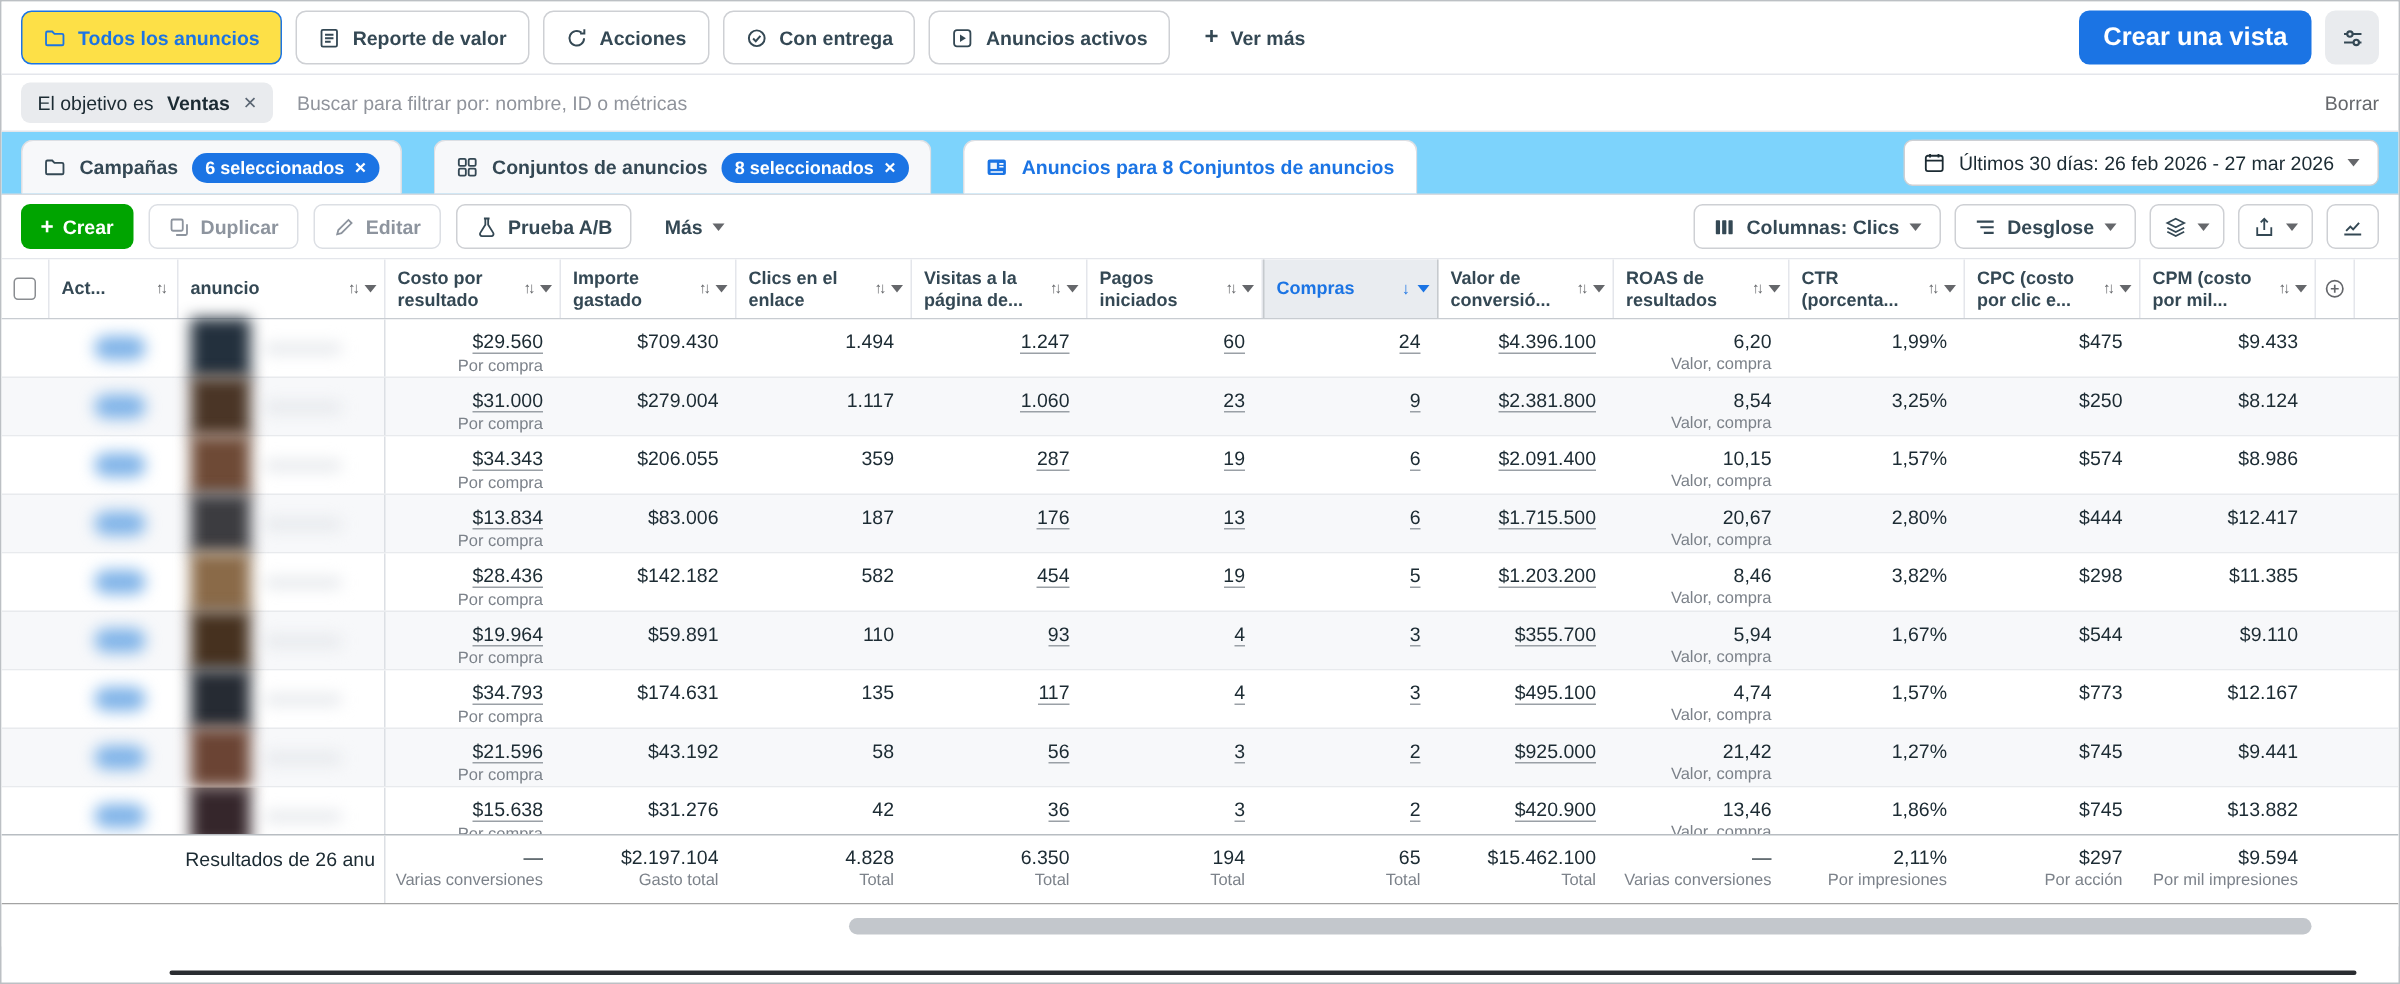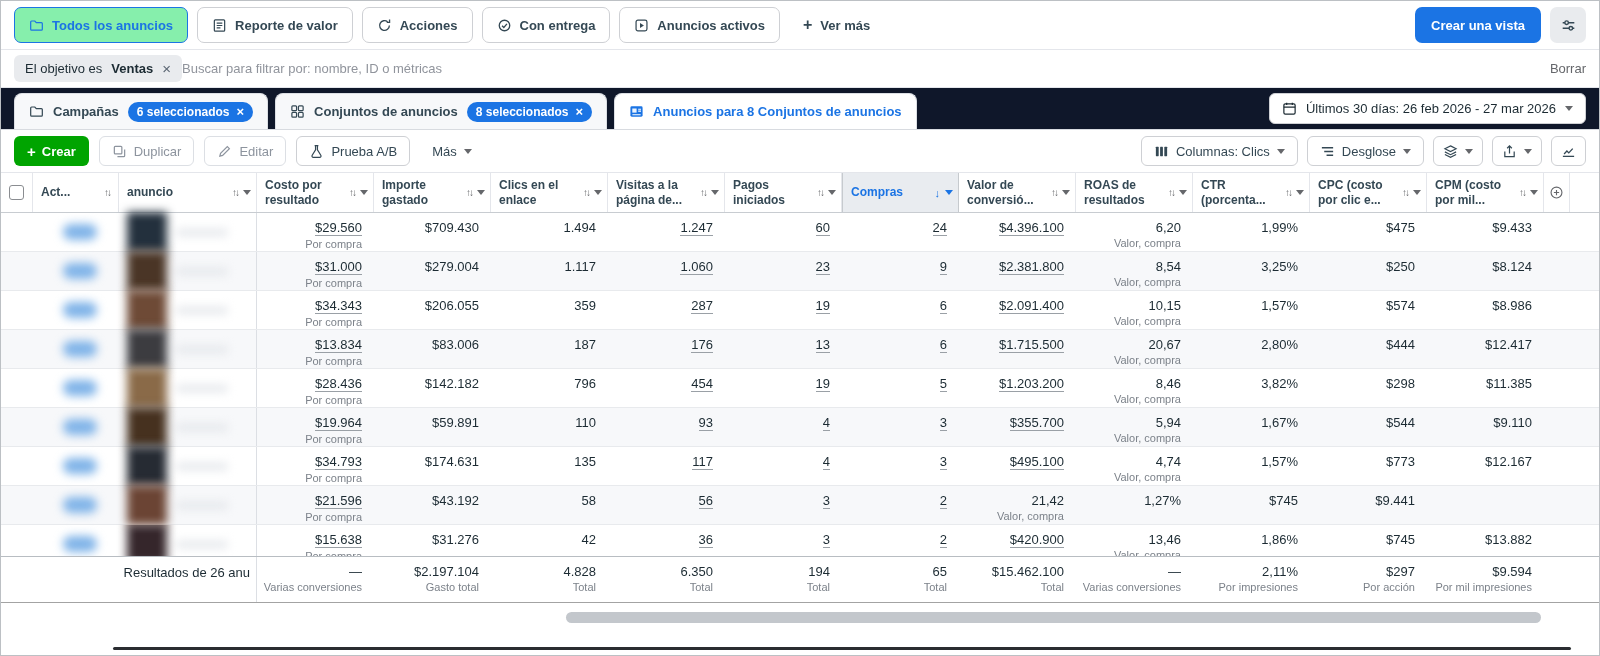--- a/index.html
+++ b/index.html
@@ -9,45 +9,45 @@
 
   .icon { display:inline-flex; width:15px; height:15px; flex:none; }
   .icon svg { width:100%; height:100%; display:block; }
   .caret { width:0; height:0; border-left:4px solid transparent; border-right:4px solid transparent; border-top:5px solid currentColor; color:#65676b; flex:none; }
   .spacer { flex:1; }
 
   
   .viewbar { height:49px; display:flex; align-items:center; gap:9px; padding:0 13px; border-bottom:1px solid #e4e6eb; background:#fff; }
   .vtabs { display:flex; gap:9px; }
   .vtab { display:flex; align-items:center; gap:8px; height:36px; padding:0 14px; background:#fff; border:1px solid #ced0d4; border-radius:7px; font-family:inherit; font-size:13px; font-weight:600; color:#344854; white-space:nowrap; cursor:pointer; }
-  .vtab.active { border-color:#1b74e4; color:#1b74e4; background:#86efac; }
+  .vtab.active { border-color:#1b74e4; color:#1b74e4; background:#fde047; }
   .vtab.plain { border:none; background:none; }
   .vtab .plus { font-size:16px; font-weight:700; line-height:1; }
-  .btn-primary { height:36px; padding:0 16px; background:#1b74e4; border:none; border-radius:7px; color:#fff; font-family:inherit; font-size:13px; font-weight:600; cursor:pointer; }
+  .btn-primary { height:36px; padding:0 16px; background:#1b74e4; border:none; border-radius:7px; color:#fff; font-family:inherit; font-size:17px; font-weight:600; cursor:pointer; }
   .btn-gear { width:36px; height:36px; background:#e9ebee; border:none; border-radius:7px; display:flex; align-items:center; justify-content:center; color:#344854; cursor:pointer; }
 
   
-  .filterbar { height:38px; display:flex; align-items:center; gap:0; padding:0 13px; border-bottom:1px solid #e4e6eb; }
+  .filterbar { height:38px; display:flex; align-items:center; gap:16px; padding:0 13px; border-bottom:1px solid #e4e6eb; }
   .chip { display:flex; align-items:center; gap:9px; height:27px; padding:0 11px; background:#e9ebee; border-radius:6px; font-size:13px; white-space:nowrap; }
   .chip .x { color:#5b6673; font-size:15px; line-height:1; cursor:pointer; }
   .search-input { flex:1; border:none; outline:none; font-family:inherit; font-size:13px; color:#1c2b33; background:transparent; }
   .search-input::placeholder { color:#90949c; }
   .clear-btn { border:none; background:none; font-family:inherit; font-size:13px; color:#65676b; cursor:pointer; }
 
   
-  .leveltabs { height:42px; background:#0f172a; display:flex; align-items:flex-end; gap:7px; padding:0 13px; border-bottom:1px solid #d8dbe0; }
+  .leveltabs { height:42px; background:#7dd3fc; display:flex; align-items:flex-end; gap:21px; padding:0 13px; border-bottom:1px solid #d8dbe0; }
   .ltab { display:flex; align-items:center; gap:9px; height:36px; padding:0 14px; background:#f7f8fa; border:1px solid #dcdfe4; border-bottom:none; border-radius:8px 8px 0 0; font-family:inherit; font-size:13px; font-weight:600; color:#344854; white-space:nowrap; cursor:pointer; }
   .ltab.active { background:#fff; color:#1b74e4; }
   .badge { display:flex; align-items:center; gap:7px; background:#1b74e4; color:#fff; font-size:12px; font-weight:600; padding:3px 9px; border-radius:12px; }
   .badge .x { font-size:13px; line-height:1; cursor:pointer; }
   .date-btn { margin-left:auto; align-self:center; display:flex; align-items:center; gap:9px; height:31px; padding:0 12px; background:#fff; border:1px solid #ced0d4; border-radius:6px; font-family:inherit; font-size:13px; color:#1c2b33; white-space:nowrap; cursor:pointer; }
 
   
   .toolbar { height:43px; display:flex; align-items:center; gap:10px; padding:0 13px; background:#fff; border-bottom:1px solid #e4e6eb; }
-  .btn { display:flex; align-items:center; gap:7px; height:30px; padding:0 12px; background:#fff; border:1px solid #ced0d4; border-radius:6px; font-family:inherit; font-size:13px; font-weight:400; color:#344854; white-space:nowrap; cursor:pointer; }
+  .btn { display:flex; align-items:center; gap:7px; height:30px; padding:0 12px; background:#fff; border:1px solid #ced0d4; border-radius:6px; font-family:inherit; font-size:13px; font-weight:700; color:#344854; white-space:nowrap; cursor:pointer; }
   .btn.dim { color:#8d949e; border-color:#dcdfe4; }
   .btn.noborder { border:none; }
   .btn.iconbtn { padding:0 9px; }
   .btn-green { display:flex; align-items:center; gap:6px; height:30px; padding:0 13px; background:#00a400; border:none; border-radius:6px; color:#fff; font-family:inherit; font-size:13px; font-weight:600; cursor:pointer; }
   .btn-green .plus { font-size:15px; font-weight:700; line-height:1; }
   .rightgroup { margin-left:auto; display:flex; align-items:center; gap:9px; }
 
   
   .table { background:#fff; }
   .tr { display:grid; grid-template-columns:32px 86px 138px repeat(11,117px) 26px; }
@@ -591,21 +591,21 @@
             </div>
           </div>
           <div class="td cell-metric">
             <span class="val link">$28.436</span>
             <span class="sub">Por compra</span>
           </div>
           <div class="td cell-metric">
             <span class="val">$142.182</span>
           </div>
           <div class="td cell-metric">
-            <span class="val">796</span>
+            <span class="val">582</span>
           </div>
           <div class="td cell-metric">
             <span class="val link">454</span>
           </div>
           <div class="td cell-metric">
             <span class="val link">19</span>
           </div>
           <div class="td cell-metric">
             <span class="val link">5</span>
           </div>
@@ -753,20 +753,23 @@
           <div class="td cell-metric">
             <span class="val link">56</span>
           </div>
           <div class="td cell-metric">
             <span class="val link">3</span>
           </div>
           <div class="td cell-metric">
             <span class="val link">2</span>
           </div>
           <div class="td cell-metric">
+            <span class="val link">$925.000</span>
+          </div>
+          <div class="td cell-metric">
             <span class="val">21,42</span>
             <span class="sub">Valor, compra</span>
           </div>
           <div class="td cell-metric">
             <span class="val">1,27%</span>
           </div>
           <div class="td cell-metric">
             <span class="val">$745</span>
           </div>
           <div class="td cell-metric">

